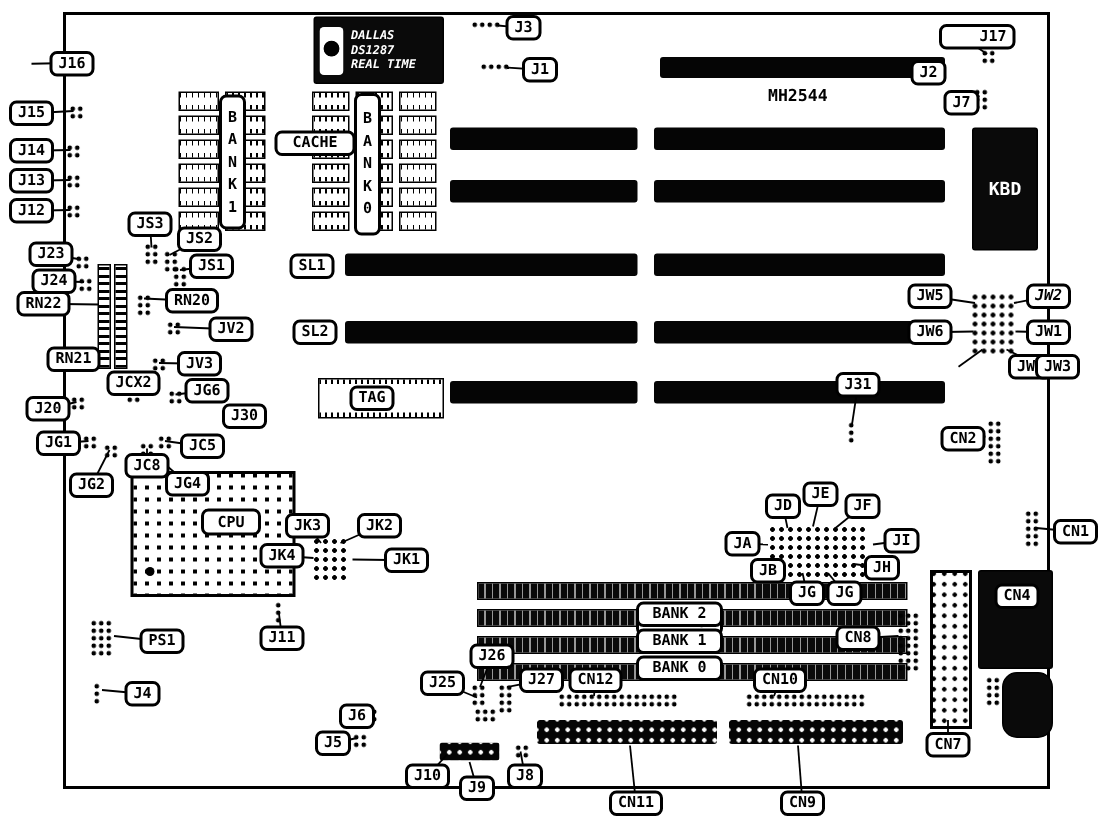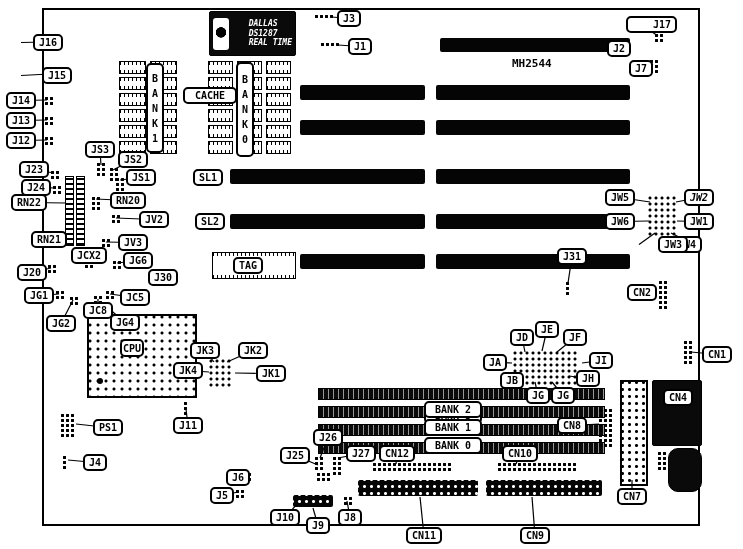--- a/index.html
+++ b/index.html
@@ -15,21 +15,21 @@
         background-image:repeating-linear-gradient(90deg,#000 0 1px,transparent 1px 4px),
                          repeating-linear-gradient(90deg,#000 0 1px,transparent 1px 4px);
         background-size:100% 3px,100% 3px;background-position:0 0,0 100%;background-repeat:no-repeat}
   .rn{border:1px solid #000;background:repeating-linear-gradient(0deg,#000 0 2px,#fff 2px 5px);z-index:10}
   .simm{border:1px solid #000;background:repeating-linear-gradient(90deg,#0a0a0a 0 4px,#979797 4px 5px);z-index:10}
   .cpu{border:2px solid #000;background-color:#fff;background-image:radial-gradient(circle,#000 1.4px,transparent 1.7px);
        background-size:8px 8px;background-position:5px 5px;z-index:10}
   .dot{background:#000;border-radius:50%;z-index:12}
   .bchip{background:#0a0a0a;color:#fff;border:1px solid #000;display:flex;align-items:center;justify-content:center;
          font-weight:bold;z-index:10;border-radius:2px}
-  .dallas{justify-content:flex-start;gap:20px;padding:3px}
+  .dallas{justify-content:flex-start;gap:5px;padding:3px}
   .dlogo{width:16px;height:32px;background:#fff;border-radius:3px;display:inline-block;
          background-image:radial-gradient(circle at 50% 45%,#000 5px,transparent 5.5px)}
   .dtext{white-space:pre;font-size:8px;line-height:1.2;font-weight:bold;font-style:italic;color:#fff}
   .wconn{border:2px solid #000;background-color:#fff;background-image:radial-gradient(circle,#000 1.3px,transparent 1.6px);
          background-size:7px 7px;background-position:4px 4px;z-index:10}
   .bheader{background:#050505;background-image:radial-gradient(circle,#fff 1.3px,transparent 1.6px);
            background-size:7px 7px;background-position:3px 3px;border-radius:2px;z-index:10}
   .pins{background-image:radial-gradient(circle,#000 1.4px,transparent 1.7px);z-index:10}
   .ptext{font-size:11px;font-weight:bold;color:#000;z-index:15}
   .wbox{background:#fff;border:2px solid #000;border-radius:5px;display:flex;align-items:center;justify-content:center;
@@ -158,22 +158,23 @@
     <div class="rn" style="left: 76px; top: 176px; width: 9px; height: 70px;"></div>
     <div class="simm" style="left: 318px; top: 388px; width: 287px; height: 12px;"></div>
     <div class="simm" style="left: 318px; top: 406px; width: 287px; height: 12px;"></div>
     <div class="simm" style="left: 318px; top: 424px; width: 287px; height: 12px;"></div>
     <div class="simm" style="left: 318px; top: 442px; width: 287px; height: 12px;"></div>
     <div class="wbox banklbl" style="left: 424px; top: 383px; width: 58px; height: 17px; margin-top: 24px;">BANK 3</div>
     <div class="wbox banklbl" style="left: 424px; top: 401px; width: 58px; height: 17px;">BANK 2</div>
     <div class="wbox banklbl" style="left: 424px; top: 419px; width: 58px; height: 17px;">BANK 1</div>
     <div class="wbox banklbl" style="left: 424px; top: 437px; width: 58px; height: 17px;">BANK 0</div>
     <div class="cpu" style="left: 87px; top: 314px; width: 110px; height: 84px;"></div>
-    <div class="wbox" style="left: 120px; top: 339px; width: 24px; height: 18px;">CPU</div>
+    <div class="wbox" style="left: 134px; top: 339px; width: 40px; height: 18px;">CPU</div>
     <div class="dot" style="left: 97px; top: 378px; width: 6px; height: 6px;"></div>
+    <div class="bchip" style="left: 648px; top: 85px; width: 44px; height: 82px; font-size: 12px;">KBD</div>
     <div class="bchip" style="left: 652px; top: 380px; width: 50px; height: 66px;"></div>
     <div class="bchip" style="left: 668px; top: 448px; width: 34px; height: 44px; border-radius: 10px;"></div>
     <div class="bchip dallas" style="left: 209px; top: 11px; width: 87px; height: 45px;">
       <span class="dlogo"></span>
       <span class="dtext">DALLAS
 DS1287
 REAL TIME</span>
     </div>
     <div class="wbox vert" style="left: 146px; top: 63px; width: 18px; height: 90px;">B
 A
@@ -230,21 +231,21 @@
     <div class="pins" style="left: 332px; top: 456px; width: 10px; height: 20px; background-size: 5px 5px;"></div>
     <div class="pins" style="left: 316px; top: 472px; width: 15px; height: 10px; background-size: 5px 5px;"></div>
     <div class="pins" style="left: 242px; top: 472px; width: 10px; height: 10px; background-size: 5px 5px;"></div>
     <div class="pins" style="left: 235px; top: 489px; width: 10px; height: 10px; background-size: 5px 5px;"></div>
     <div class="pins" style="left: 343px; top: 496px; width: 10px; height: 10px; background-size: 5px 5px;"></div>
     <div class="pins" style="left: 372px; top: 462px; width: 80px; height: 10px; background-size: 5px 5px;"></div>
     <div class="pins" style="left: 497px; top: 462px; width: 80px; height: 10px; background-size: 5px 5px;"></div>
     <div class="pins" style="left: 657px; top: 451px; width: 10px; height: 20px; background-size: 5px 5px;"></div>
     <div class="ptext" style="left: 512px; top: 57px;">MH2544</div>
     <div class="wbox badge" style="left: 6px; top: 34px; margin-left: 27px;">J16</div>
-    <div class="wbox badge" style="left: 6px; top: 67px; margin-left: 36px;">J15</div>
+    <div class="wbox badge" style="left: 6px; top: 67px;">J15</div>
     <div class="wbox badge" style="left: 6px; top: 92px;">J14</div>
     <div class="wbox badge" style="left: 6px; top: 112px;">J13</div>
     <div class="wbox badge" style="left: 6px; top: 132px;">J12</div>
     <div class="wbox badge" style="left: 337px; top: 10px;">J3</div>
     <div class="wbox badge" style="left: 348px; top: 38px;">J1</div>
     <div class="wbox badge" style="left: 626px; top: 16px; padding-left: 25px;">J17</div>
     <div class="wbox badge" style="left: 607px; top: 40px;">J2</div>
     <div class="wbox badge" style="left: 629px; top: 60px;">J7</div>
     <div class="wbox badge" style="left: 85px; top: 141px;">JS3</div>
     <div class="wbox badge" style="left: 118px; top: 151px;">JS2</div>
@@ -268,21 +269,21 @@
     <div class="wbox badge" style="left: 46px; top: 315px;">JG2</div>
     <div class="wbox badge" style="left: 110px; top: 314px;">JG4</div>
     <div class="wbox badge" style="left: 233px; top: 257px;">TAG</div>
     <div class="wbox badge" style="left: 557px; top: 248px;">J31</div>
     <div class="wbox badge" style="left: 627px; top: 284px;">CN2</div>
     <div class="wbox badge" style="left: 605px; top: 189px;">JW5</div>
     <div class="wbox badge" style="left: 684px; top: 189px; font-style: italic;">JW2</div>
     <div class="wbox badge" style="left: 605px; top: 213px;">JW6</div>
     <div class="wbox badge" style="left: 684px; top: 213px;">JW1</div>
     <div class="wbox badge" style="left: 624px; top: 236px; margin-left: 48px;">JW4</div>
-    <div class="wbox badge" style="left: 658px; top: 236px;">JW3</div>
+    <div class="wbox badge" style="left: 690px; top: 236px;">JW3</div>
     <div class="wbox badge" style="left: 190px; top: 342px;">JK3</div>
     <div class="wbox badge" style="left: 238px; top: 342px;">JK2</div>
     <div class="wbox badge" style="left: 173px; top: 362px;">JK4</div>
     <div class="wbox badge" style="left: 256px; top: 365px;">JK1</div>
     <div class="wbox badge" style="left: 173px; top: 417px;">J11</div>
     <div class="wbox badge" style="left: 93px; top: 419px;">PS1</div>
     <div class="wbox badge" style="left: 83px; top: 454px;">J4</div>
     <div class="wbox badge" style="left: 510px; top: 329px;">JD</div>
     <div class="wbox badge" style="left: 535px; top: 321px;">JE</div>
     <div class="wbox badge" style="left: 563px; top: 329px;">JF</div>

